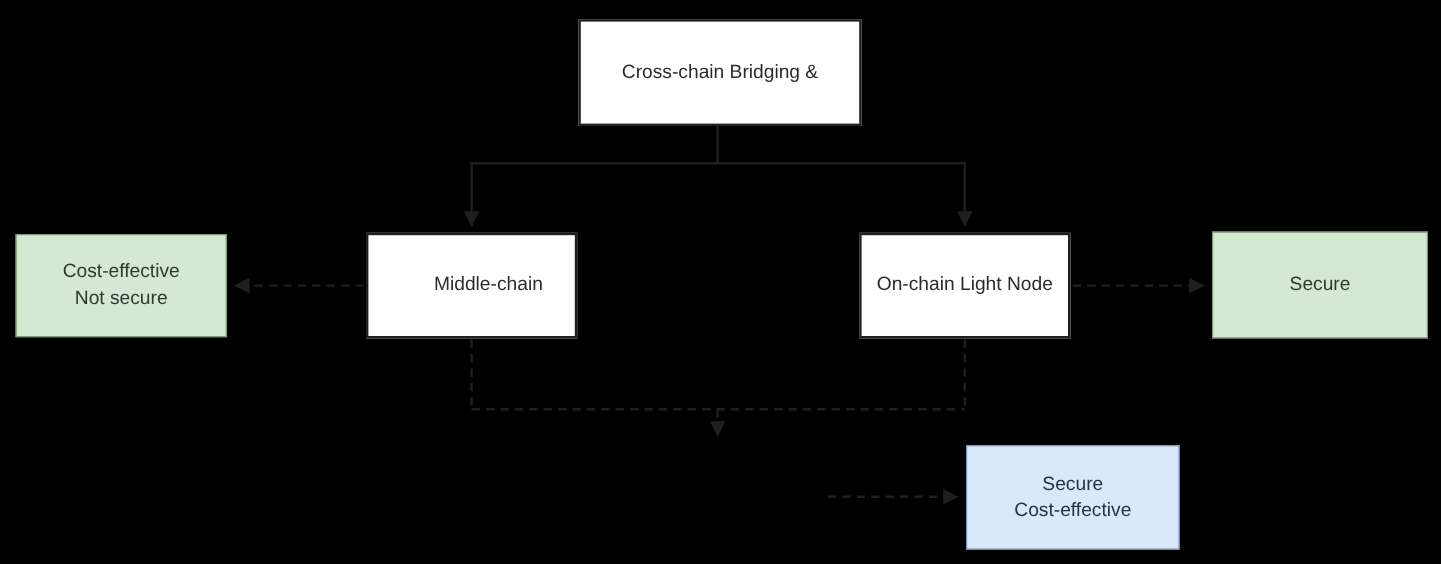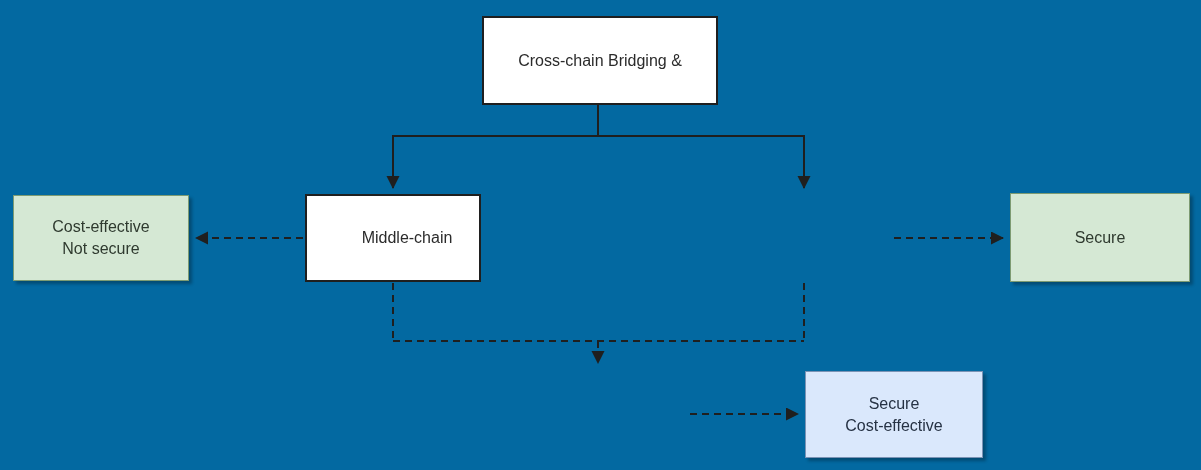--- a/index.html
+++ b/index.html
@@ -4,21 +4,21 @@
 <style>
   html, body {
     margin: 0;
     padding: 0;
     background: #ffffff;
   }
   #canvas {
     position: relative;
     width: 1201px;
     height: 470px;
-    background: #0369a1;
+    background: #000000;
     font-family: "Liberation Sans", sans-serif;
     color: #2b2b2b;
     overflow: hidden;
   }
   #edges {
     position: absolute;
     left: 0; top: 0;
     width: 1201px;
     height: 470px;
   }
@@ -100,20 +100,23 @@
   </svg>
 
   <div class="node process" id="node-root">
     <span>Cross-chain Bridging &amp;</span>
   </div>
 
   <div class="node process" id="node-middle-chain">
     <span>Middle-chain</span>
   </div>
 
+  <div class="node process" id="node-onchain">
+    <span>On-chain Light Node</span>
+  </div>
 
 
   <div class="node outcome-green" id="node-cost-not-secure">
     <span>Cost-effective</span>
     <span>Not secure</span>
   </div>
 
   <div class="node outcome-green" id="node-secure-not-cost">
     <span>Secure</span>
   </div>

